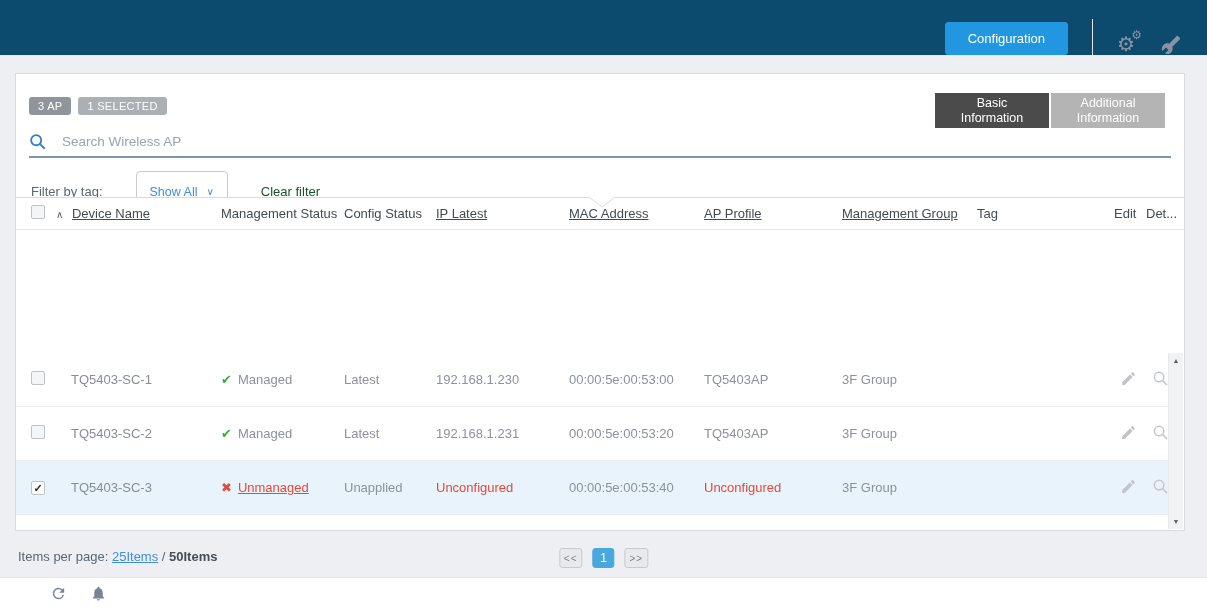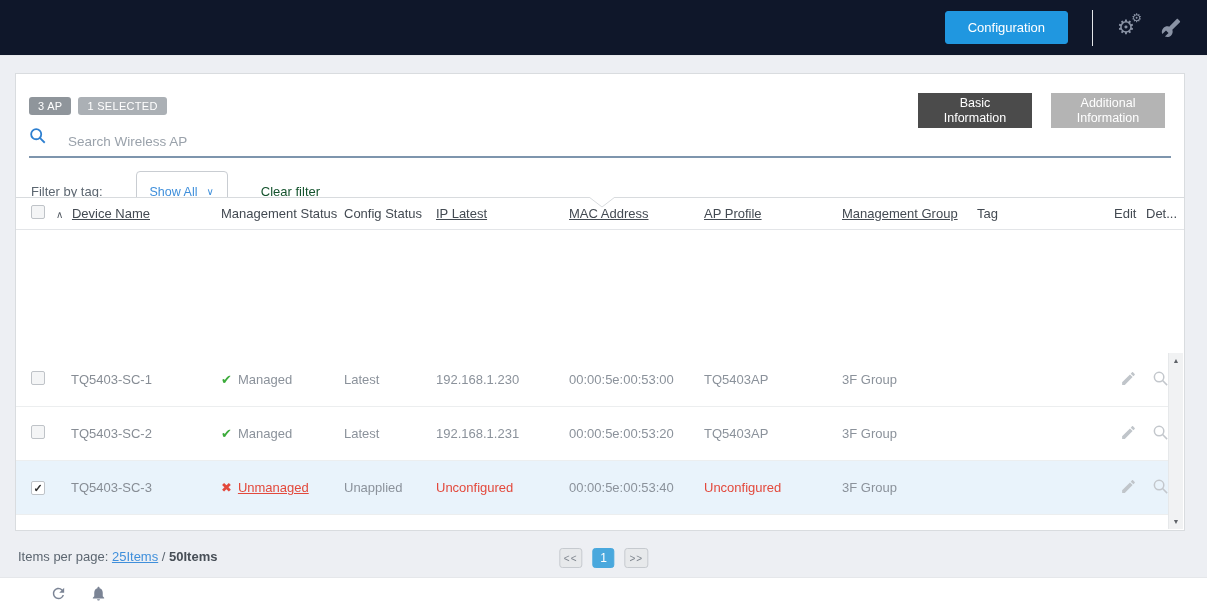--- a/index.html
+++ b/index.html
@@ -6,22 +6,22 @@
   html,body { margin:0; padding:0; }
   body {
     width:1207px; height:608px; position:relative; overflow:hidden;
     background:#edeff3; font-family:"Liberation Sans", sans-serif;
     -webkit-font-smoothing:antialiased;
   }
 
   
   .topbar {
     position:absolute; top:0; left:0; right:0; height:56px;
-    background:#0f172a; border-bottom:1px solid #e7e9ec;
-    display:flex; align-items:center; justify-content:flex-end;
+    background:#0c4a6e; border-bottom:1px solid #e7e9ec;
+    display:flex; align-items:flex-end; justify-content:flex-end;
     padding-right:26px;
   }
   .config-btn {
     background:#2097e0; color:#fff; border:1px solid #2097e0; border-radius:3px;
     font-size:13px; height:33px; padding:0 22px; font-family:inherit; cursor:pointer;
   }
   .tb-divider { width:1px; height:36px; background:#e3e6e9; margin:0 24px; }
   .gears { position:relative; display:inline-block; color:#8a93a5; margin-right:26px; cursor:pointer; }
   .gears .g1 { font-size:20px; line-height:20px; }
   .gears .g2 { font-size:12px; position:absolute; top:-6px; right:-7px; }
@@ -30,32 +30,32 @@
   
   .panel {
     position:absolute; left:15px; top:73px; width:1170px; height:458px;
     background:#fff; border:1px solid #d9dcdf;
   }
   .badges { position:absolute; top:23px; left:13px; display:flex; gap:7px; }
   .badge { color:#fff; font-size:11px; padding:3px 9px; border-radius:3px; letter-spacing:.3px; }
   .badge.dark  { background:#8f959b; }
   .badge.light { background:#abb0b5; }
 
-  .tabs { position:absolute; top:19px; right:19px; display:flex; gap:19px; }
+  .tabs { position:absolute; top:19px; right:19px; display:flex; gap:2px; }
   .tab {
     width:114px; height:35px; color:#fff; font-size:12.5px; line-height:15px;
     display:flex; align-items:center; justify-content:center; text-align:center;
     padding:2px 10px; cursor:pointer;
   }
   .tab.active   { background:#4b4b4b; }
   .tab.inactive { background:#b4b4b4; }
 
   .search-row {
     position:absolute; top:53px; left:13px; right:13px; height:31px;
-    border-bottom:2px solid #7e95ad; display:flex; gap:19px;
+    border-bottom:2px solid #7e95ad; display:flex; align-items:center; gap:13px;
   }
   .search-input {
     border:none; outline:none; flex:1; font-size:13.5px; color:#555;
     font-family:inherit; background:transparent;
   }
   .search-input::placeholder { color:#9aa2ab; }
 
   .filter-row {
     position:absolute; top:97px; left:15px; display:flex; align-items:center;
     gap:33px; font-size:13px; color:#5c6670;

